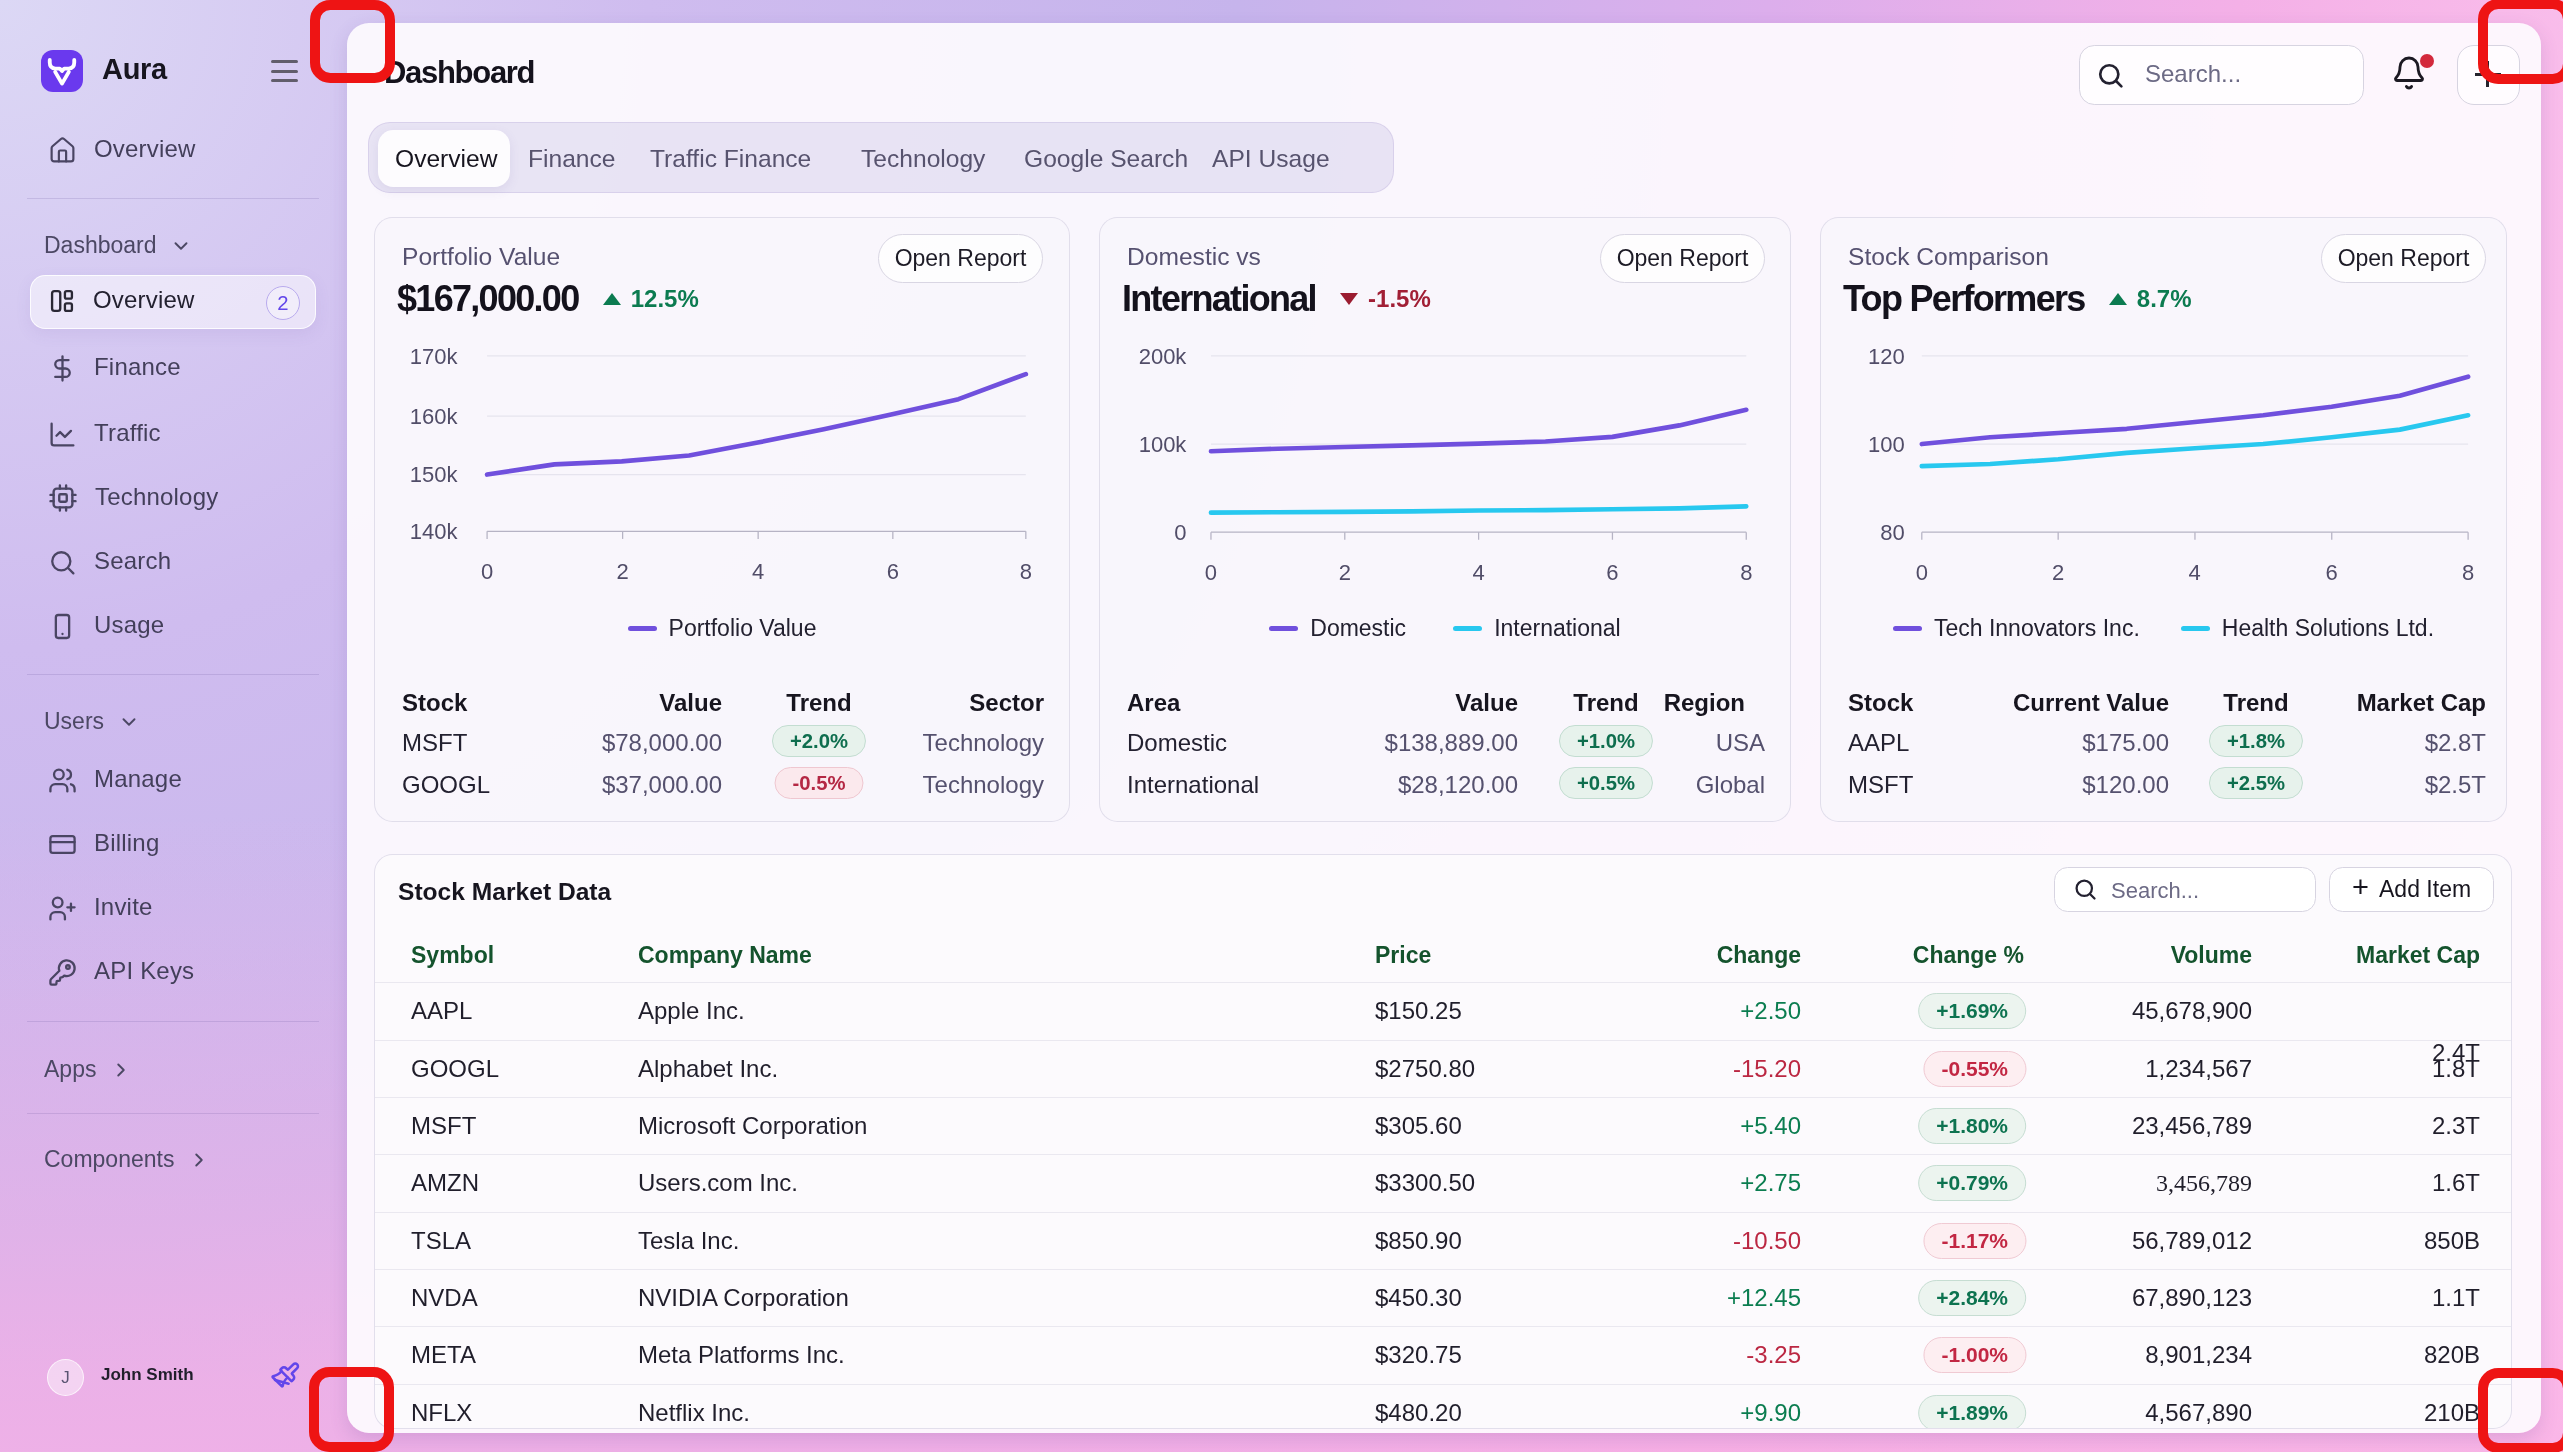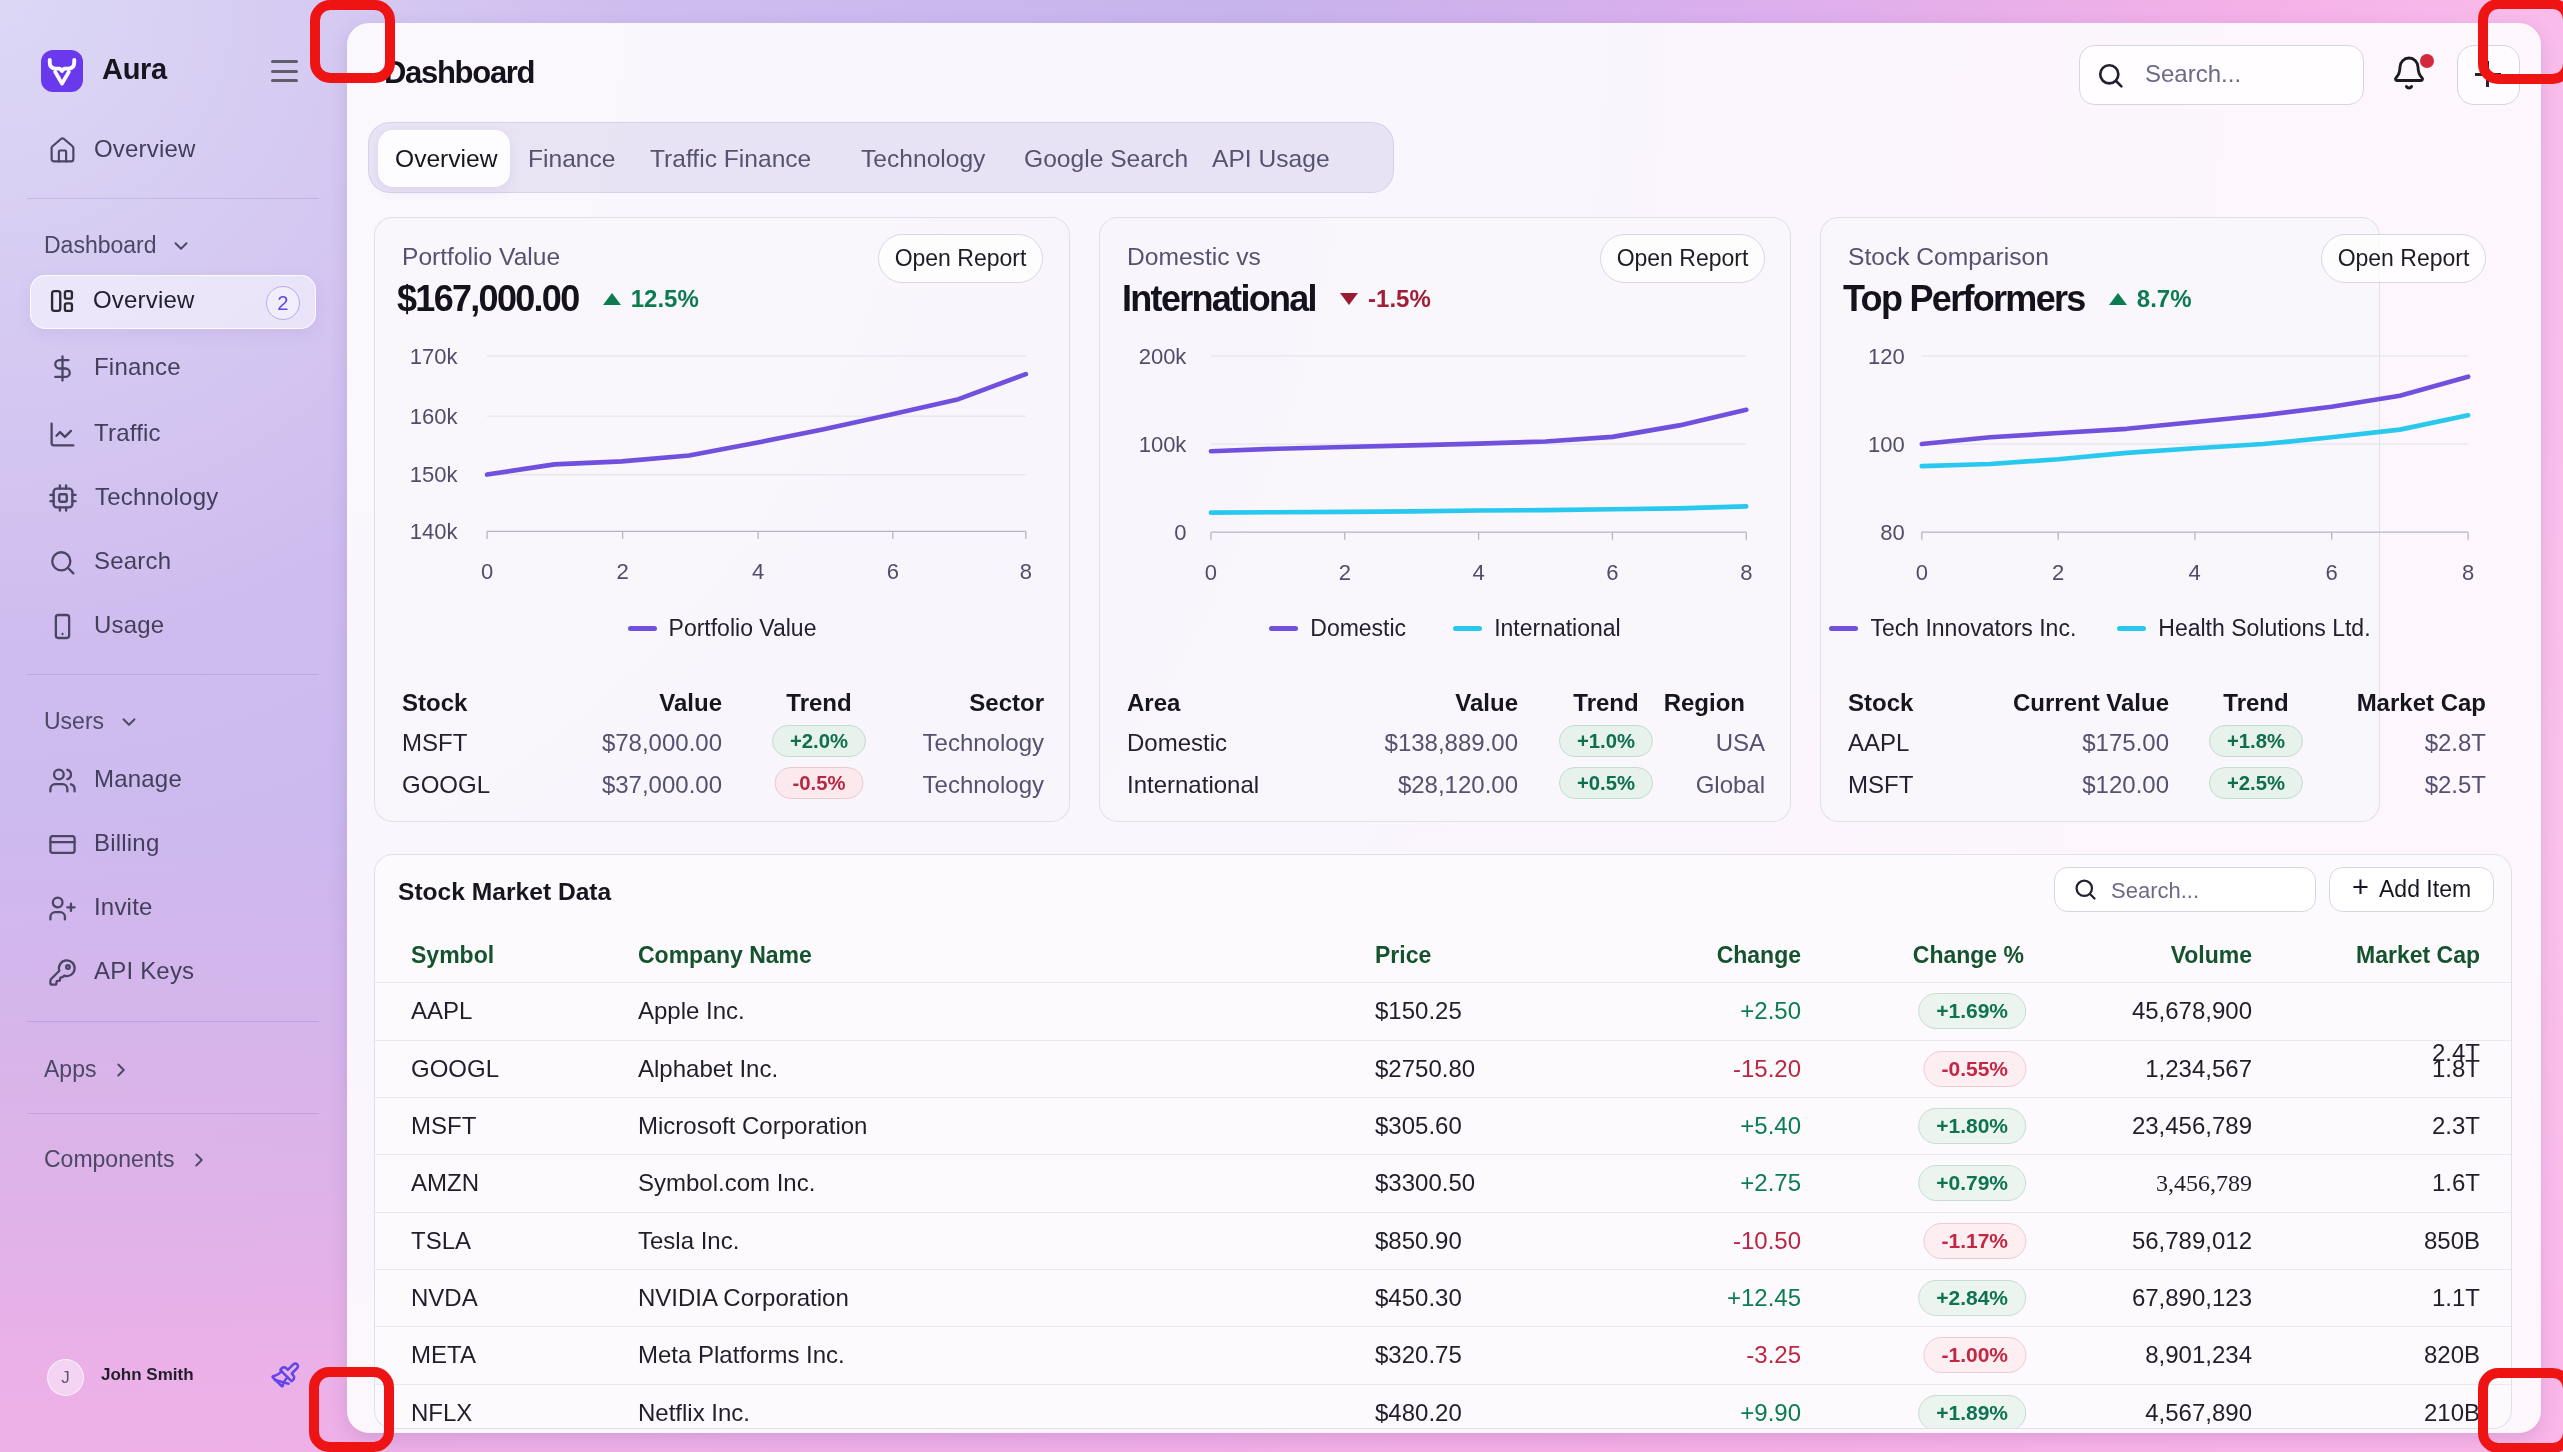--- a/index.html
+++ b/index.html
@@ -341,21 +341,21 @@
       <div class="mtc" style="left:27px;top:511px;color:#232130;">Domestic</div>
       <div class="mtc" style="left:418px;top:511px;transform:translateX(-100%);">$138,889.00</div>
       <div class="pill g" style="left:506px;top:523px;">+1.0%</div>
       <div class="mtc" style="left:665px;top:511px;transform:translateX(-100%);">USA</div>
       <div class="mtc" style="left:27px;top:553px;color:#232130;">International</div>
       <div class="mtc" style="left:418px;top:553px;transform:translateX(-100%);">$28,120.00</div>
       <div class="pill g" style="left:506px;top:565px;">+0.5%</div>
       <div class="mtc" style="left:665px;top:553px;transform:translateX(-100%);">Global</div>
     </div>
 
-    <div class="ccard" id="card3" style="left:1473px;width:560px;">
+    <div class="ccard" id="card3" style="left:1473px;width:687px;">
       <div class="ctitle">Stock Comparison</div>
       <div class="cvalrow">
         <span class="cval">Top Performers</span>
         <span class="tri-up" style="margin-left:24px;"></span>
         <span class="pct-g">8.7%</span>
       </div>
       <div class="openrep" style="left:500px;">Open Report</div>
       <svg class="abs" style="left:0;top:110px;" width="692" height="288" font-family="&quot;Liberation Sans&quot;,sans-serif" viewBox="0 0 817 340">
         <g stroke="#e6e4ee" stroke-width="1.5">
           <line x1="119" y1="33" x2="764" y2="33"></line>
@@ -446,21 +446,21 @@
         <div class="cell" style="left:263px;">Microsoft Corporation</div>
         <div class="cell" style="left:1000px;">$305.60</div>
         <div class="cell r chg up" style="left:1426px;">+5.40</div>
         <div class="bpill g" style="left:1651px;">+1.80%</div>
         <div class="cell r" style="left:1877px;">23,456,789</div>
         <div class="cell r" style="left:2105px;">2.3T</div>
       </div>
       <div class="tline" style="top:299px;"></div>
       <div class="trow" style="top:299px;">
         <div class="cell" style="left:36px;">AMZN</div>
-        <div class="cell" style="left:263px;">Symbol.com Inc.</div>
+        <div class="cell" style="left:263px;">Users.com Inc.</div>
         <div class="cell" style="left:1000px;">$3300.50</div>
         <div class="cell r chg up" style="left:1426px;">+2.75</div>
         <div class="bpill g" style="left:1651px;">+0.79%</div>
         <div class="cell r" style="left:1877px;font-family:Liberation Serif, serif;">3,456,789</div>
         <div class="cell r" style="left:2105px;">1.6T</div>
       </div>
       <div class="tline" style="top:357px;"></div>
       <div class="trow" style="top:357px;">
         <div class="cell" style="left:36px;">TSLA</div>
         <div class="cell" style="left:263px;">Tesla Inc.</div>

